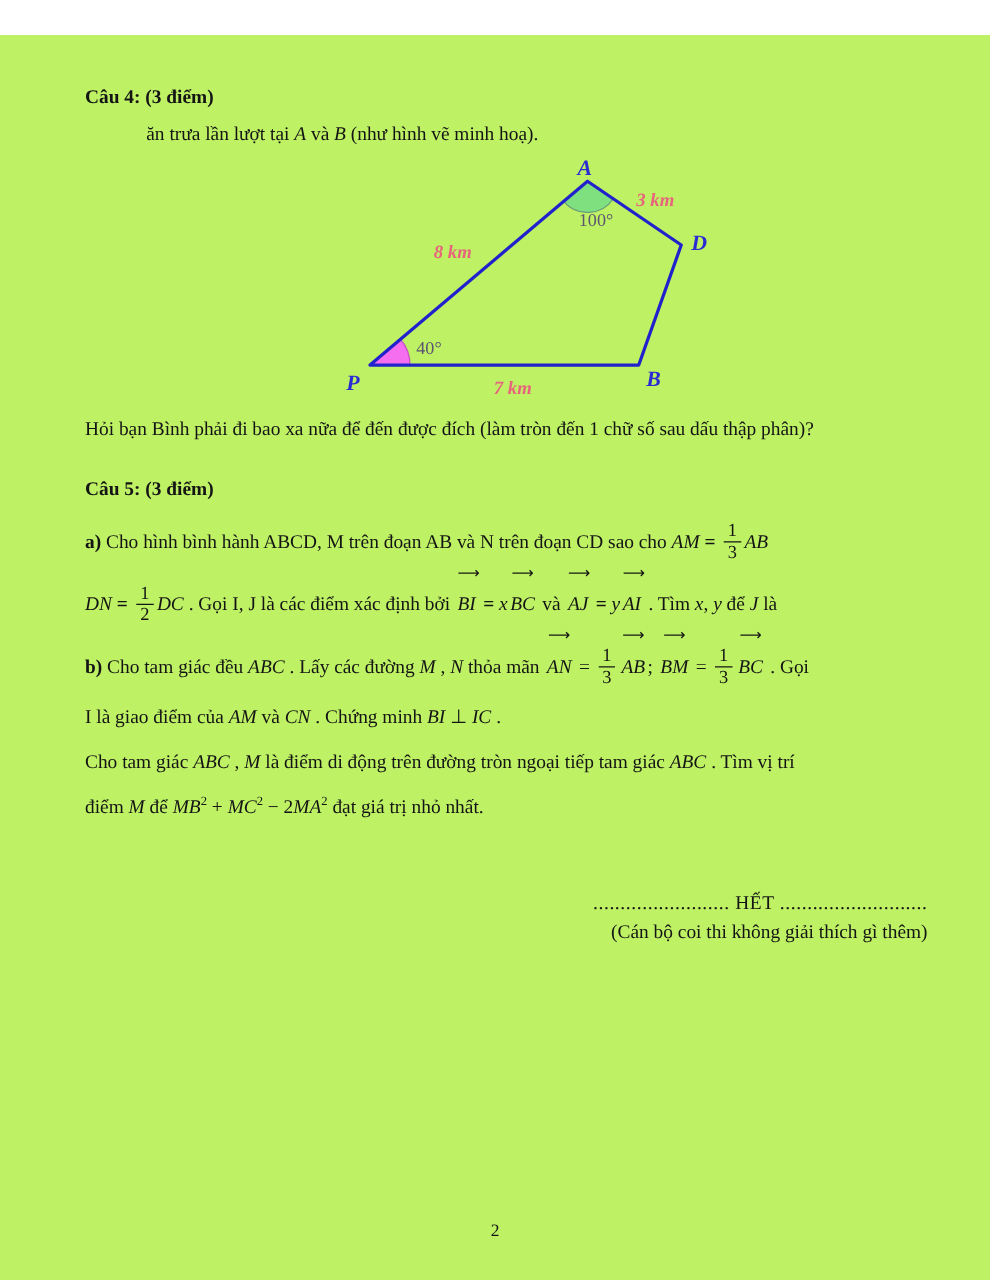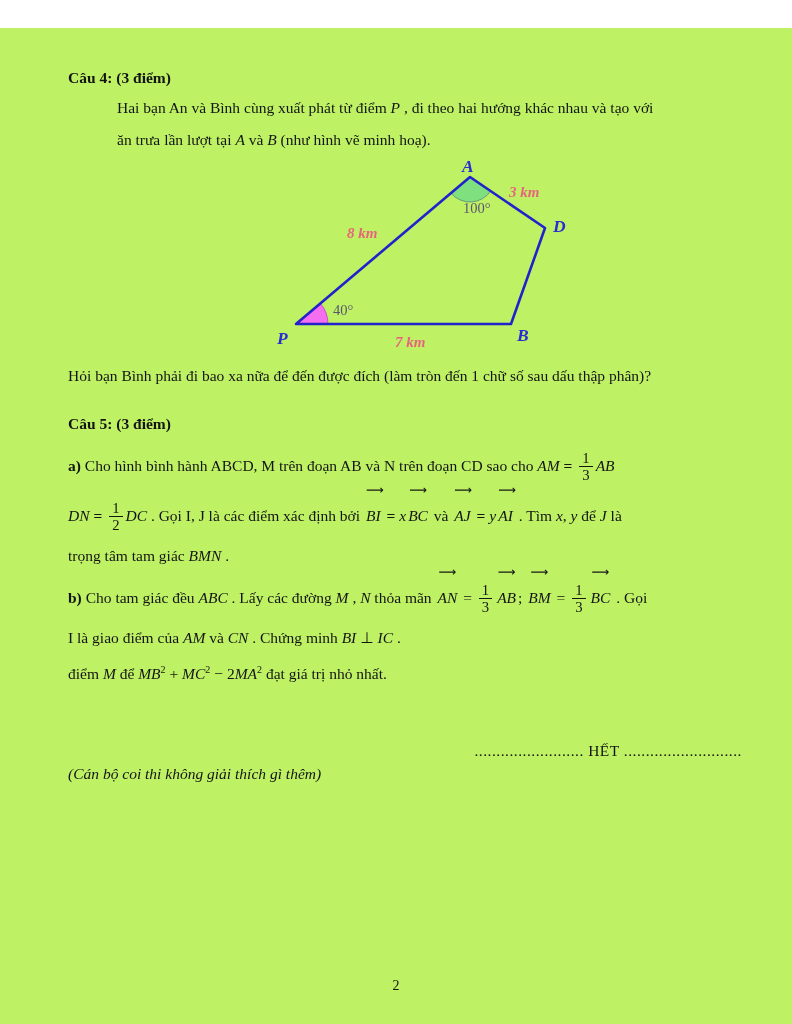--- a/index.html
+++ b/index.html
@@ -41,35 +41,34 @@
     text-align: center; font-style: normal; font-size: 0.8em; line-height: 1;
   }
   sup { font-size: 0.65em; }
   .fig { margin: 0 0 0 205px; height: 200px; }
   .fig svg { display: block; }
   .fig text { font-family: "Liberation Serif", serif; font-weight: bold; font-style: italic; }
   .fig .vertex-label { font-size: 17.5px; }
   .fig .edge-label { font-size: 15px; }
   .fig .angle-label { font-size: 14.5px; font-weight: normal; font-style: normal; }
   .footer-end { text-align: right; letter-spacing: 0.5px; }
-  .footer-note { text-align: left; font-style: italic; line-height: 28px; }
+  .footer-note { text-align: right; line-height: 28px; }
   .page-number {
     position: absolute; bottom: 58px; left: 0; right: 0;
     text-align: center; font-size: 14px;
   }
 </style>
 </head>
 <body>
 
 <div class="page">
 
   <section>
     <h3 class="heading">Câu 4: (3 điểm)</h3>
     <div class="ind mt4">
-      <p class="line"><span class="rn">Hai bạn An và Bình cùng xuất phát từ điểm </span><span class="mi">P</span><span class="rn"> , đi theo hai hướng khác nhau và tạo với</span></p>
       <p class="line"><span class="rn">ăn trưa lần lượt tại </span><span class="mi">A</span><span class="rn"> và </span><span class="mi">B</span><span class="rn"> (như hình vẽ minh hoạ).</span></p>
     </div>
 
     <figure class="fig">
       <svg width="330" height="200" viewBox="0 0 330 200">
         <path d="M197 21 L217.7 35 A25 25 0 0 1 177.9 37.1 Z" stroke-width="1" fill="#7ee07e" stroke="#6a9a7a"></path>
         <path d="M23 168 L47.4 147.4 A32 32 0 0 1 55 168 Z" stroke-width="1" fill="#f56ef0" stroke="#c653c6"></path>
         <path d="M23 168 L197 21 L272 72 L238 168 Z" fill="none" stroke-width="2.6" stroke-linejoin="round" stroke="#2222cc"></path>
         <text class="vertex-label" x="189" y="16" fill="#2b2bd4">A</text>
         <text class="vertex-label" x="280" y="76" fill="#2b2bd4">D</text>
@@ -89,32 +88,32 @@
   <section>
     <h3 class="heading mt22">Câu 5: (3 điểm)</h3>
     <p class="fline ind mt8"><span class="bld">a) </span><span class="rn">Cho hình bình hành ABCD, M trên đoạn AB và N trên đoạn CD sao cho </span><span class="mi">AM</span><span class="bld"> = </span><span class="frac">
           <span class="num">1</span>
           <span class="den">3</span>
         </span><span class="mi">AB</span></p>
     <p class="fline ind mt2"><span class="mi">DN</span><span class="bld"> = </span><span class="frac">
           <span class="num">1</span>
           <span class="den">2</span>
         </span><span class="mi">DC</span><span class="rn"> . Gọi I, J là các điểm xác định bởi </span><span class="vec"><span class="arr">⟶</span><span class="mi">BI</span></span><span class="bld"> = </span><span class="mi">x</span><span class="vec"><span class="arr">⟶</span><span class="mi">BC</span></span><span class="rn"> và </span><span class="vec"><span class="arr">⟶</span><span class="mi">AJ</span></span><span class="bld"> = </span><span class="mi">y</span><span class="vec"><span class="arr">⟶</span><span class="mi">AI</span></span><span class="rn"> . Tìm </span><span class="mi">x</span><span class="rn">, </span><span class="mi">y</span><span class="rn"> để </span><span class="mi">J</span><span class="rn"> là</span></p>
-    <p class="line ind"><span class="rn">trọng tâm tam giác </span><span class="mi">BMN</span><span class="rn"> .</span></p>
     <p class="fline ind mt2"><span class="bld">b) </span><span class="rn">Cho tam giác đều </span><span class="mi">ABC</span><span class="rn"> . Lấy các đường </span><span class="mi">M</span><span class="rn"> , </span><span class="mi">N</span><span class="rn"> thỏa mãn </span><span class="vec"><span class="arr">⟶</span><span class="mi">AN</span></span><span class="rn"> = </span><span class="frac">
           <span class="num">1</span>
           <span class="den">3</span>
         </span><span class="vec"><span class="arr">⟶</span><span class="mi">AB</span></span><span class="rn">; </span><span class="vec"><span class="arr">⟶</span><span class="mi">BM</span></span><span class="rn"> = </span><span class="frac">
           <span class="num">1</span>
           <span class="den">3</span>
         </span><span class="vec"><span class="arr">⟶</span><span class="mi">BC</span></span><span class="rn"> . Gọi</span></p>
     <p class="line ind"><span class="rn">I là giao điểm của </span><span class="mi">AM</span><span class="rn"> và </span><span class="mi">CN</span><span class="rn"> . Chứng minh </span><span class="mi">BI</span><span class="rn"> ⊥ </span><span class="mi">IC</span><span class="rn"> .</span></p>
   </section>
 
   <section>
+    <p class="line ind mt4"><span class="rn">Cho tam giác </span><span class="mi">ABC</span><span class="rn"> , </span><span class="mi">M</span><span class="rn"> là điểm di động trên đường tròn ngoại tiếp tam giác </span><span class="mi">ABC</span><span class="rn"> . Tìm vị trí</span></p>
     <p class="line ind"><span class="rn">điểm </span><span class="mi">M</span><span class="rn"> để </span><span class="mi">MB</span><sup>2</sup><span class="rn"> + </span><span class="mi">MC</span><sup>2</sup><span class="rn"> − 2</span><span class="mi">MA</span><sup>2</sup><span class="rn"> đạt giá trị nhỏ nhất.</span></p>
   </section>
 
   <div class="footer-end mt52">......................... HẾT ...........................</div>
   <div class="footer-note">(Cán bộ coi thi không giải thích gì thêm)</div>
 
   <div class="page-number">2</div>
 </div>
 
 </body></html>

